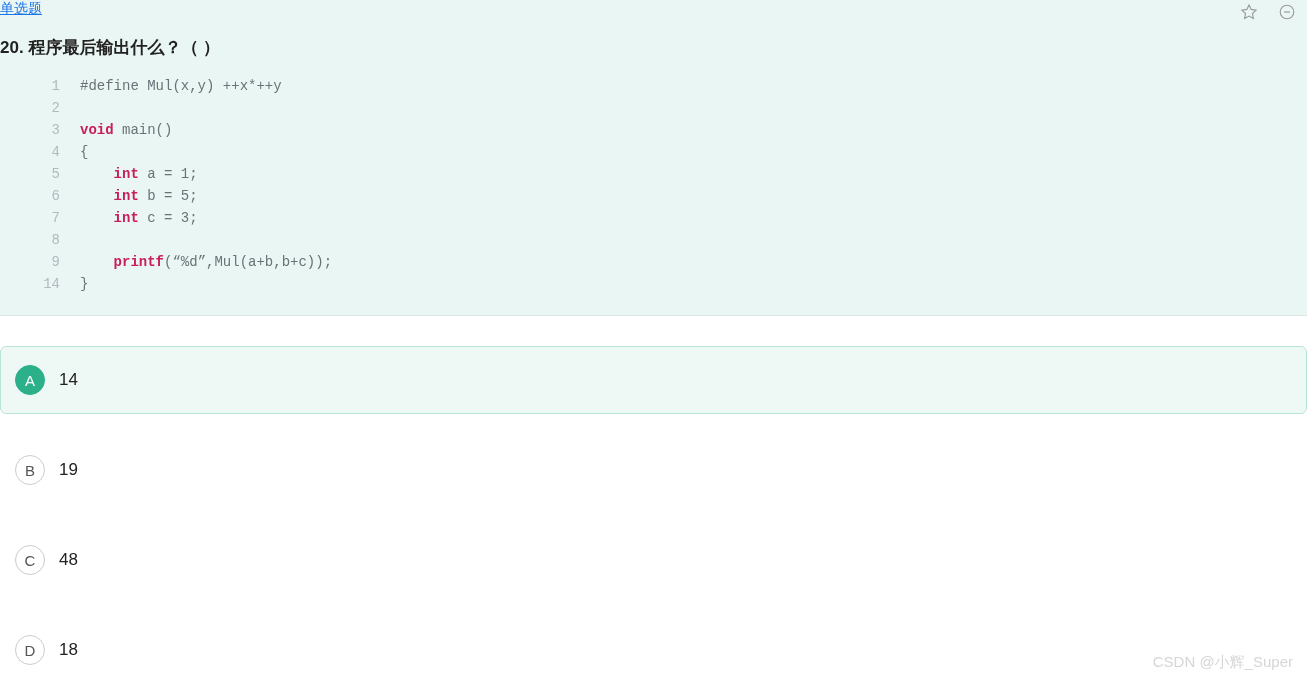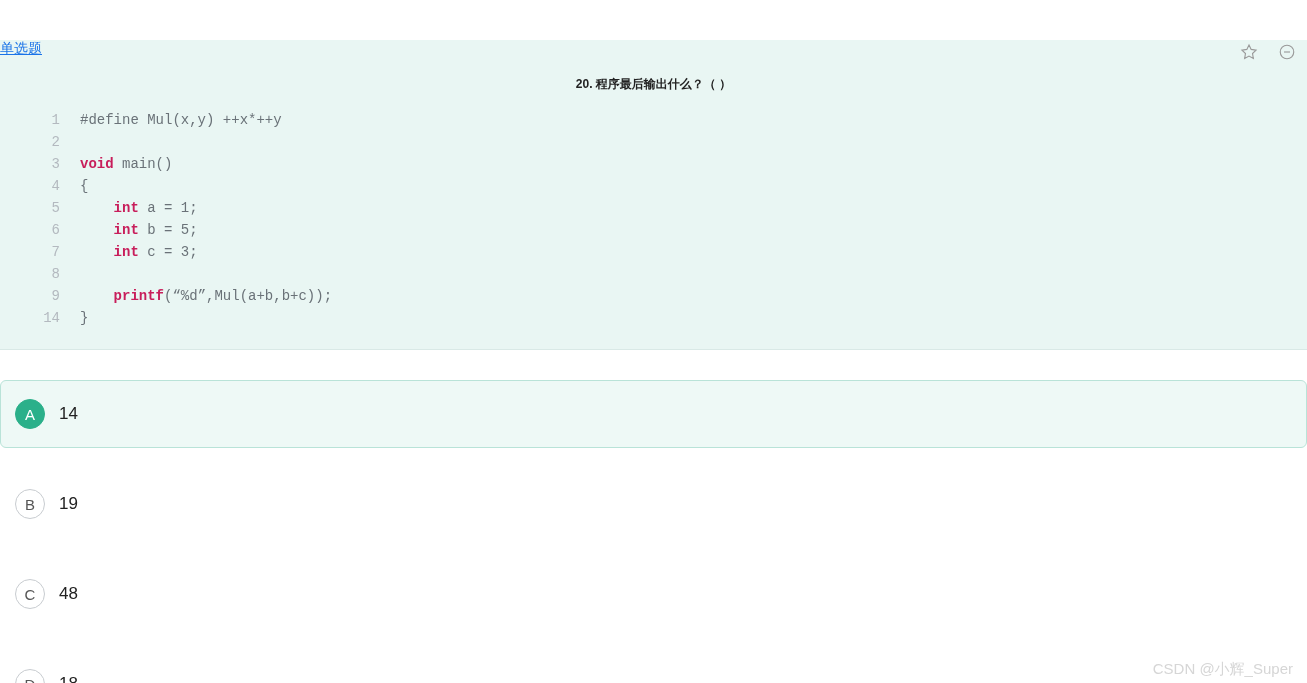--- a/index.html
+++ b/index.html
@@ -11,21 +11,20 @@
     .question-card {
       background: #e9f6f3;
       padding: 0 0 20px 0;
       border-bottom: 1px solid #d9e9e6;
     }
     .header-row {
       display: flex;
       justify-content: space-between;
       align-items: flex-start;
       padding: 0 10px 0 0;
-      margin-top: 40px;
     }
     .question-type {
       color: #1a73e8;
       text-decoration: underline;
       font-size: 14px;
       padding: 0 0 8px 0;
     }
     .header-icons {
       display: flex;
       gap: 18px;
@@ -34,25 +33,24 @@
     .icon-btn {
       width: 20px;
       height: 20px;
       display: flex;
       align-items: center;
       justify-content: center;
       color: #999;
       cursor: pointer;
     }
     .question-title {
-      font-size: 12px;
+      font-size: 17px;
       font-weight: 700;
       padding: 10px 0 16px 0;
       color: #222;
-      text-align: center;
     }
     .code-block {
       background: #e9f6f3;
       padding: 0 0 0 40px;
       font-family: Consolas, Monaco, "Courier New", monospace;
       font-size: 14px;
       line-height: 22px;
     }
     .code-row {
       display: flex;
@@ -104,21 +102,21 @@
       flex-shrink: 0;
     }
     .option.selected .option-letter {
       background: #2bb08a;
       border-color: #2bb08a;
       color: #fff;
     }
     .watermark {
       position: fixed;
       right: 14px;
-      bottom: 4px;
+      bottom: 11px;
       color: #d6d6d6;
       font-size: 15px;
       pointer-events: none;
     }
   </style>
 </head>
 <body>
 
 <div class="question-card">
   <div class="header-row">

